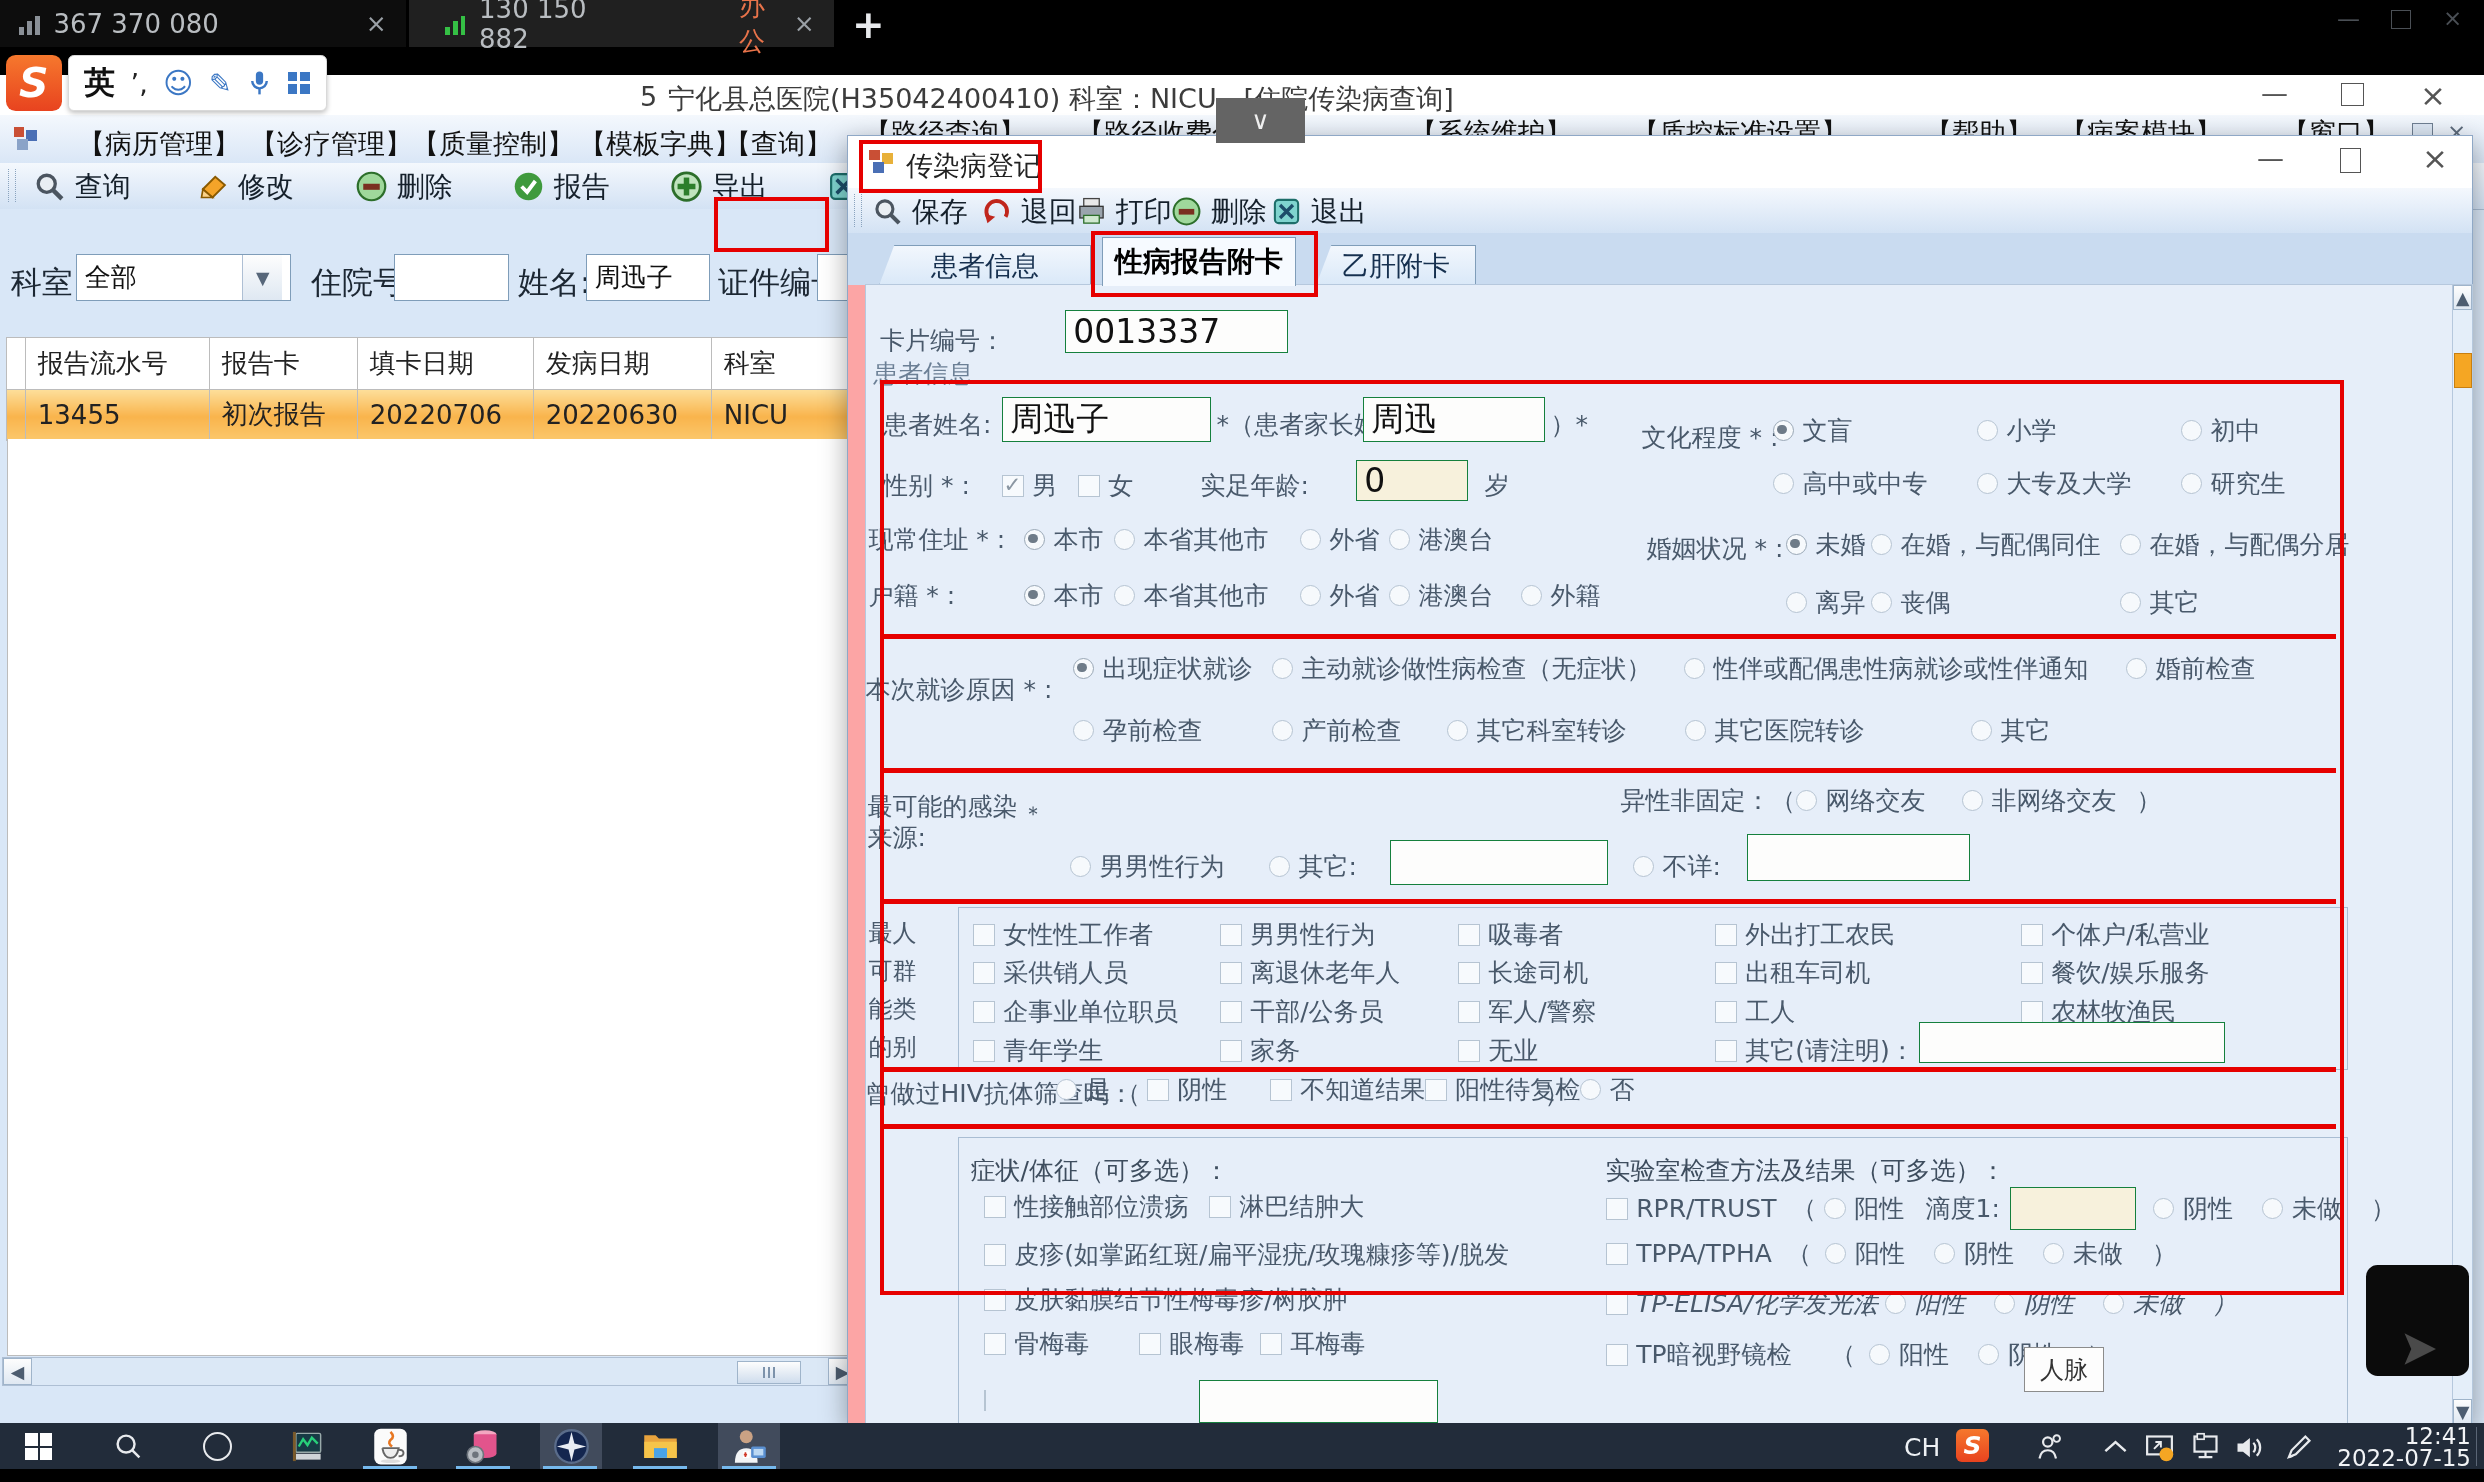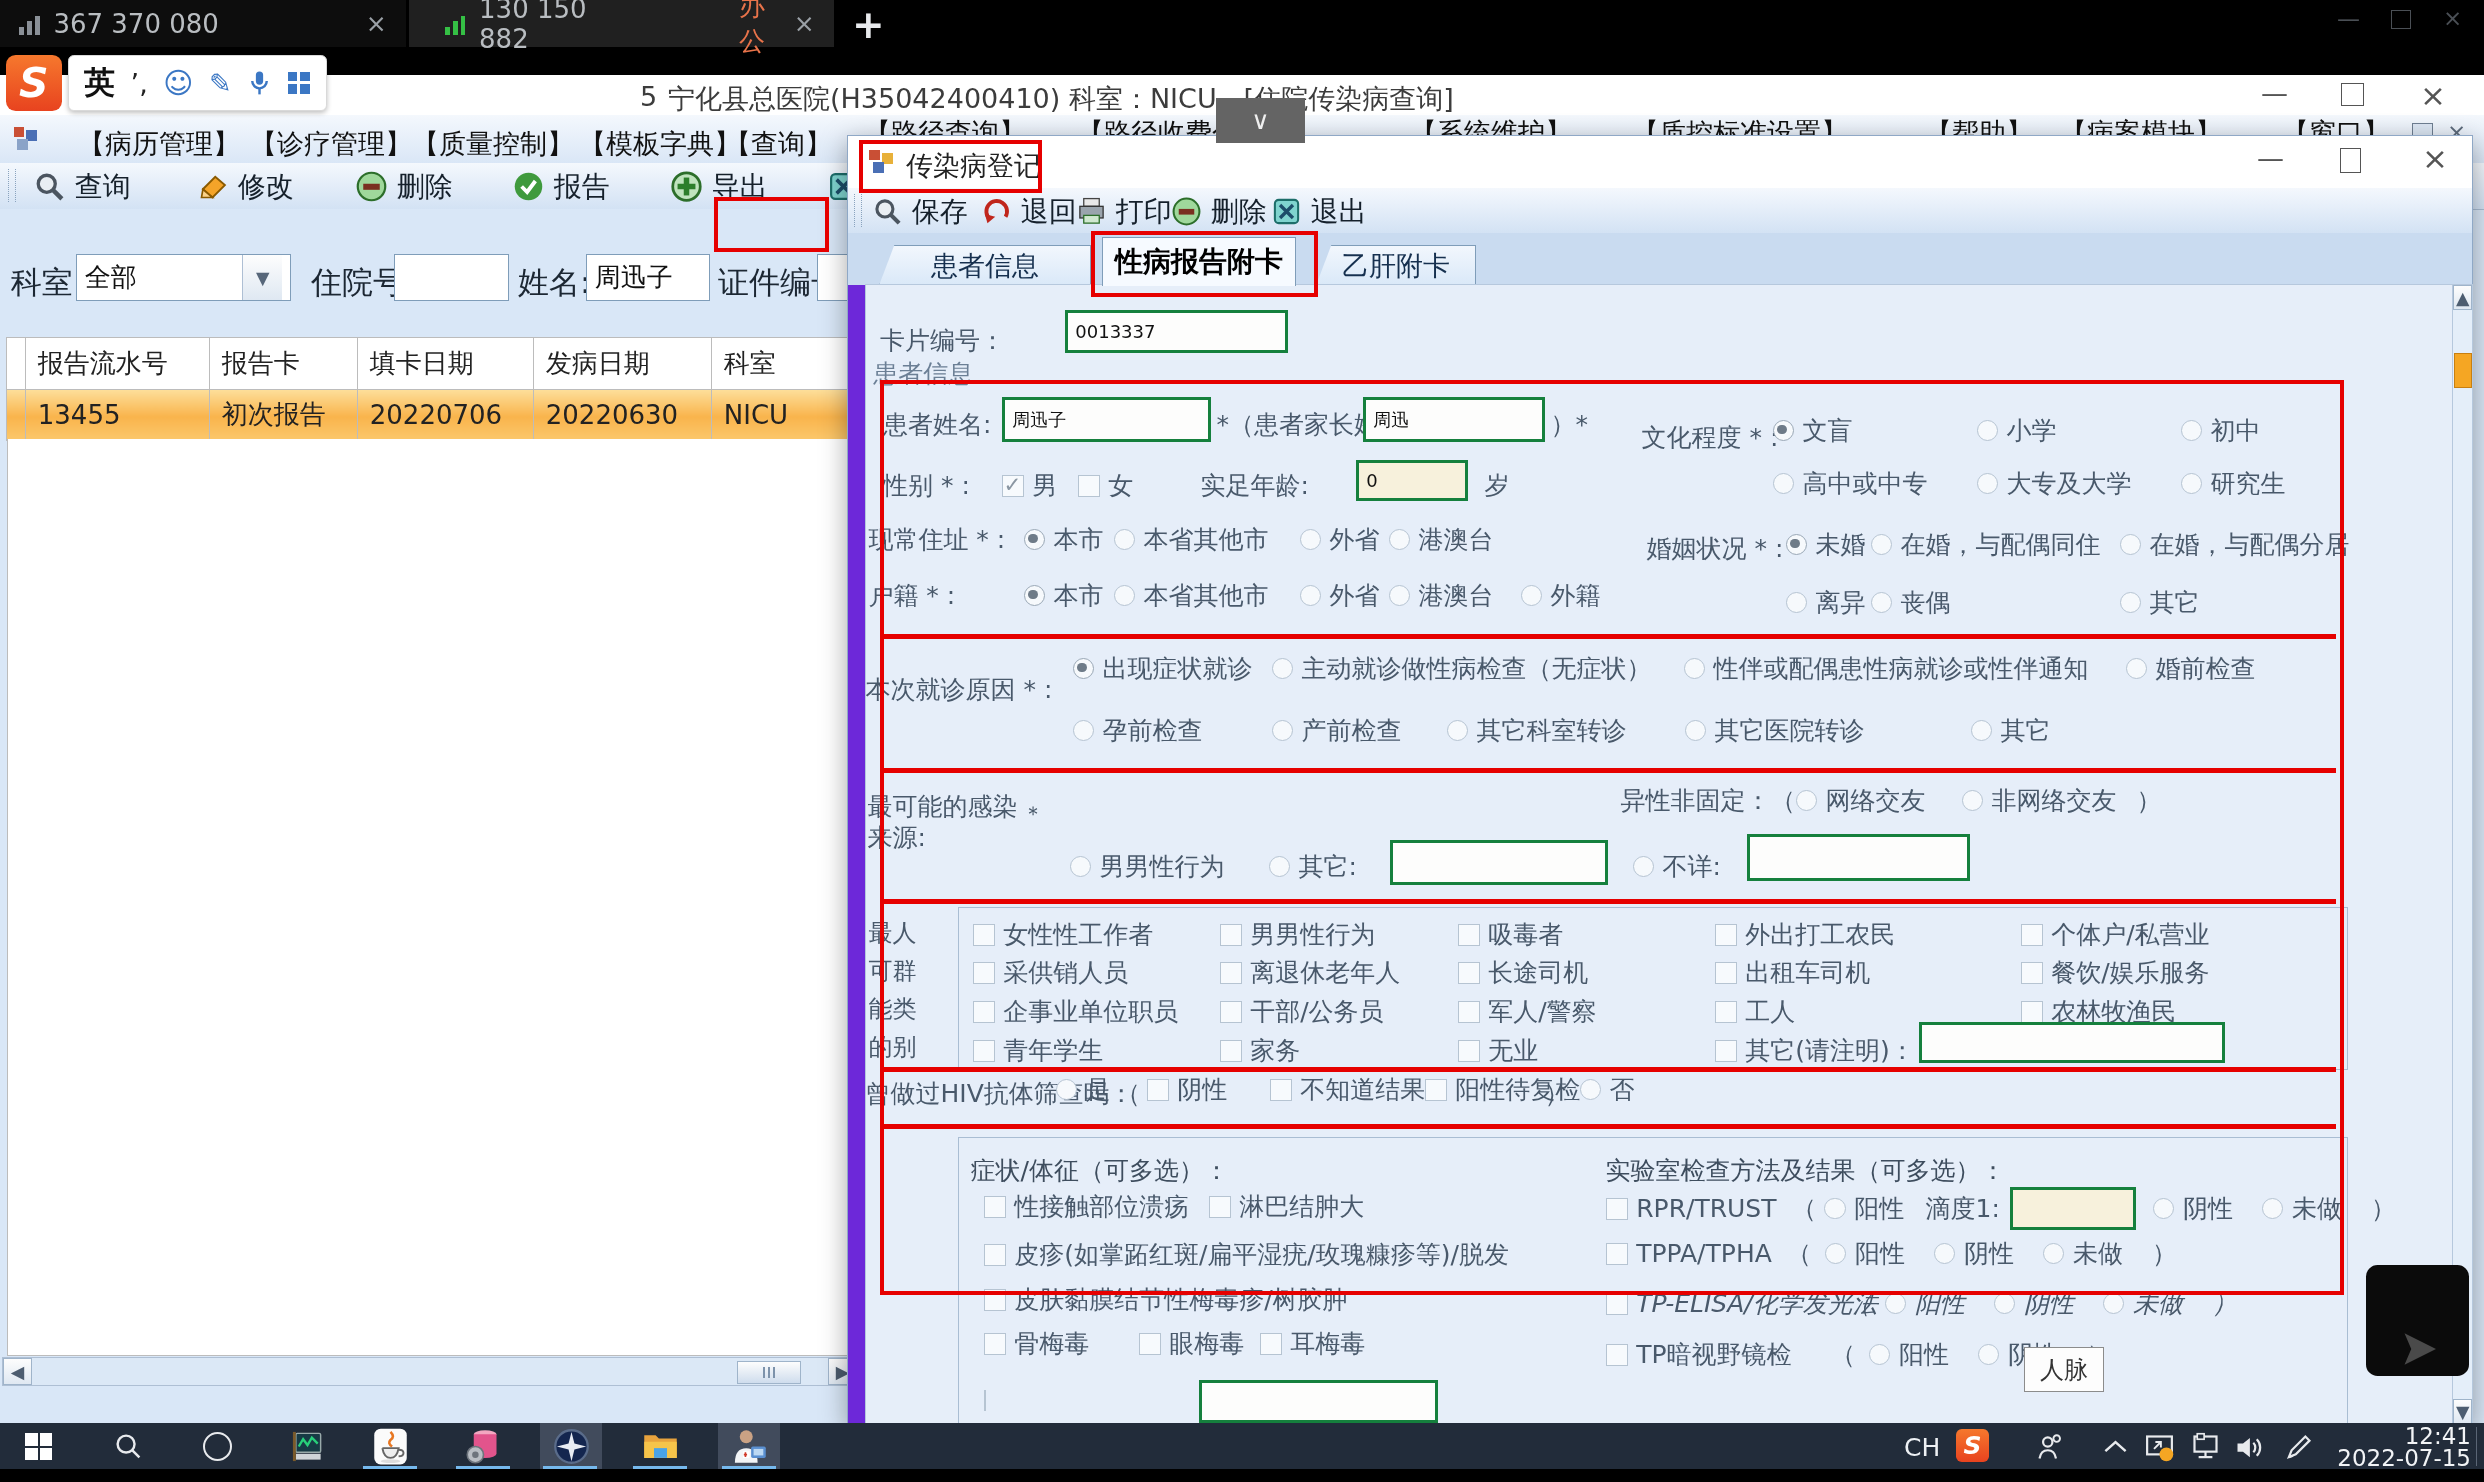--- a/index.html
+++ b/index.html
@@ -45,37 +45,37 @@
          border-left:1px solid #aebfd4;display:flex;align-items:center;justify-content:center;
          color:#57677a;font-size:17.5px;}
   table.grid{border-collapse:collapse;background:#fff;}
   table.grid th,table.grid td{border:1px solid #bcbcbc;font-size:26px;font-weight:400;
          text-align:left;padding:7.8px 11.6px;height:33px;box-sizing:border-box;white-space:nowrap;overflow:hidden;}
   tr.selrow td{background:linear-gradient(#fddf9b,#f9b44c 55%,#fbc76b);}
   .hscroll{background:#dbe8f6;border:1px solid #aebfd4;box-sizing:border-box;}
   .sbtn{background:linear-gradient(#fdfdfd,#dfe8f2);border:1px solid #9fb4ca;color:#4d5d70;
         display:flex;align-items:center;justify-content:center;font-size:17.5px;box-sizing:border-box;}
   
-  #dialog{left:847px;top:135px;width:1626px;height:1291px;background:#6d28d9;
+  #dialog{left:847px;top:135px;width:1626px;height:1291px;background:#fca5a5;
           border:1.9px solid #8fa8c6;box-shadow:0 5.8px 25px rgba(0,0,0,.35);z-index:20;box-sizing:border-box;}
   #dlg-title{left:0;top:0;width:100%;height:52px;background:#fff;border-bottom:1px solid #d5dde6;}
   #dlg-title-text{left:58px;top:11.6px;font-size:27px;color:#222;}
   #dlg-toolbar{left:0;top:52px;width:100%;height:45px;background:linear-gradient(#f4f8fd,#d3e2f4);
                border-bottom:1px solid #b3c6da;}
   #dlg-tabstrip{left:0;top:97px;width:100%;height:52px;background:#c9dbf0;}
   .tab{position:absolute;box-sizing:border-box;border:1px solid #7f9db9;border-bottom:none;
        display:flex;align-items:center;justify-content:center;font-size:27px;color:#16304f;
        background:linear-gradient(#f2f7fd,#d9e8f8);clip-path:polygon(15.5px 0,100% 0,100% 100%,0 100%);}
   .tab.active{background:#f6faff;font-weight:700;color:#000;clip-path:none;z-index:2;}
   #dlg-content{left:16.5px;top:148px;width:1588px;height:1141px;background:#e6eef9;
                border:1px solid #b6c8dd;box-sizing:border-box;overflow:hidden;}
   .flbl{position:absolute;font-size:25px;color:#49596b;white-space:nowrap;}
   .shdr{position:absolute;font-size:25px;color:#3e4d5e;white-space:nowrap;}
-  .inp{position:absolute;background:#fdfdfc;border:3px solid #15803d;box-sizing:border-box;
-       font-size:18px;color:#111;display:flex;align-items:center;padding:0 7.8px;}
+  .inp{position:absolute;background:#fdfdfc;border:1px solid #15803d;box-sizing:border-box;
+       font-size:33px;color:#111;display:flex;align-items:center;padding:0 7.8px;}
   .inp.cream{background:#f7f1dc;}
   .row{position:absolute;display:flex;align-items:center;}
   .opt{display:inline-flex;align-items:center;flex:0 0 auto;}
   .radio{width:21.3px;height:21.3px;border-radius:50%;border:1.9px solid #b6c4d2;background:#f6f9fc;
          box-sizing:border-box;position:relative;flex:0 0 auto;}
   .radio.on{border-color:#9aa8b6;}
   .radio.on::after{content:"";position:absolute;left:3.9px;top:3.9px;width:9.7px;height:9.7px;
          border-radius:50%;background:#6e7b88;}
   .cb{width:22px;height:22px;border:1.9px solid #b6c4d2;background:#f7fafd;box-sizing:border-box;
       position:relative;flex:0 0 auto;}

